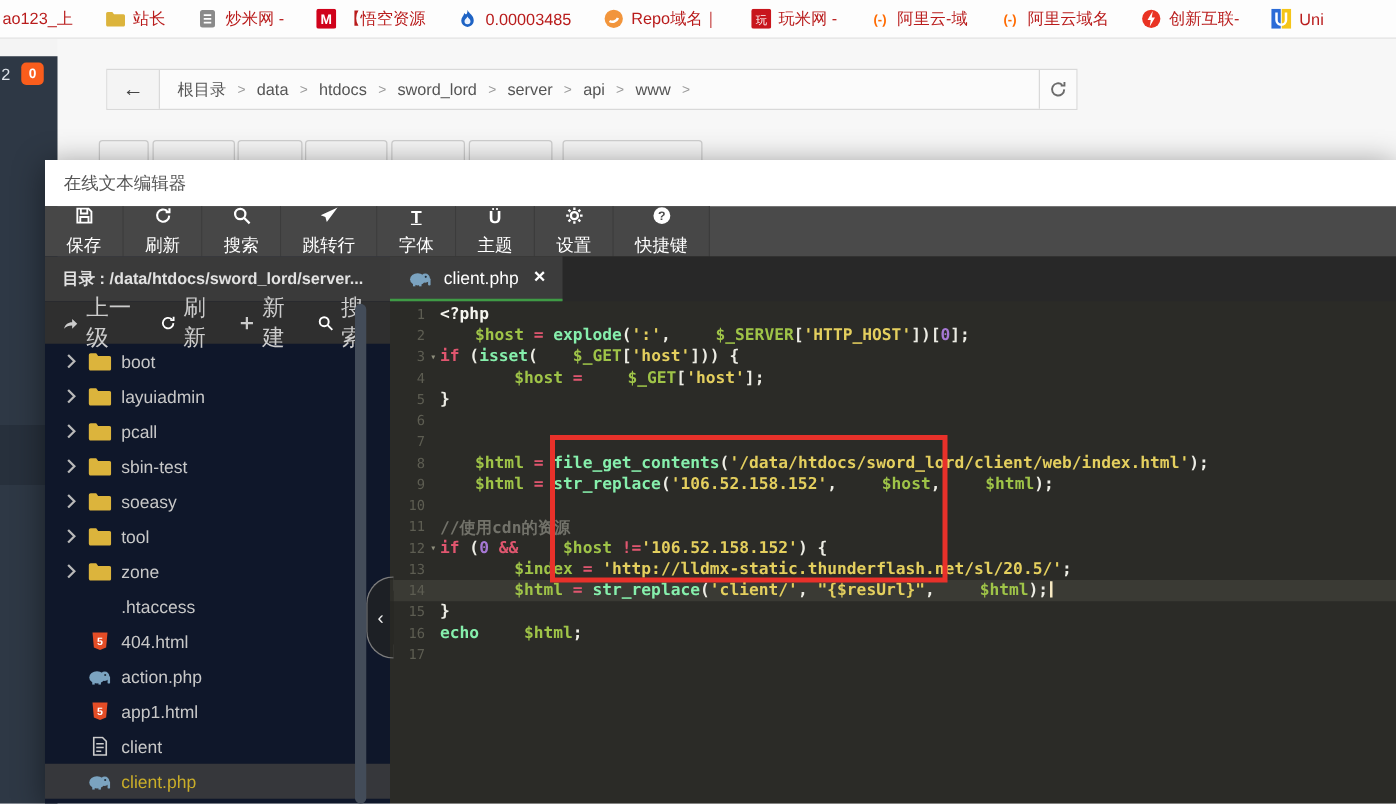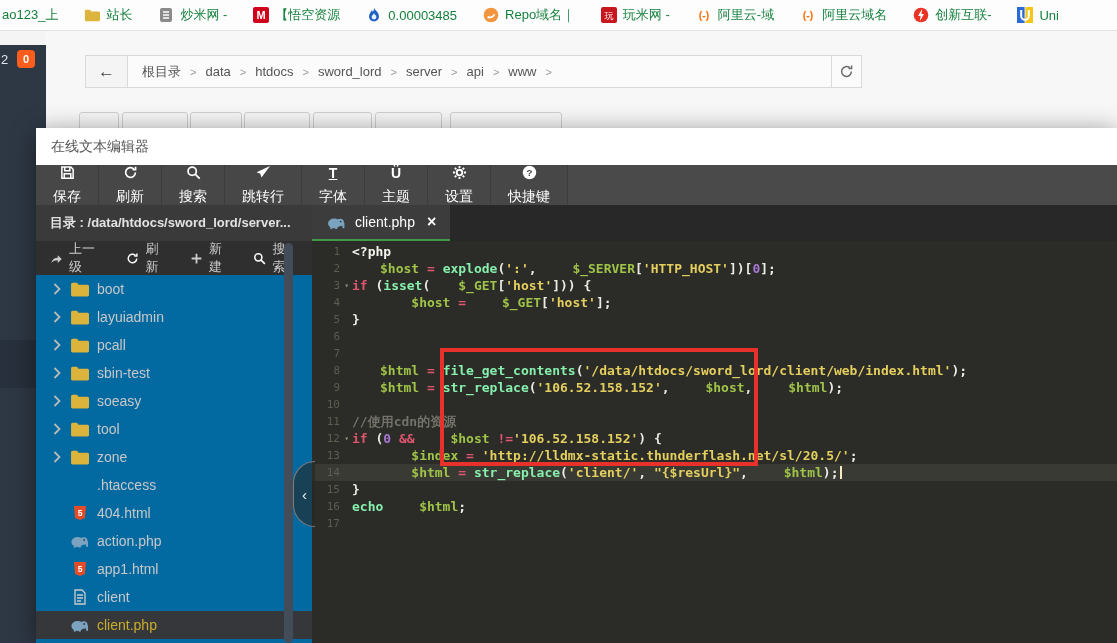--- a/index.html
+++ b/index.html
@@ -2,21 +2,21 @@
 <html><head>
 <meta charset="utf-8">
 <style>
   html,body{margin:0;padding:0;}
   .screen{position:relative;width:1117px;height:643px;background:#f4f4f4;overflow:hidden;
           font-family:"Liberation Sans",sans-serif;}
 
   
   .bookmarks-bar{position:absolute;left:0;top:0;right:0;height:30px;background:#fdfdfd;
                  border-bottom:1px solid #e2e2e2;display:flex;align-items:center;z-index:3;}
-  .bm{display:flex;align-items:center;gap:6px;padding:0 13px;font-size:13px;color:#15803d;
+  .bm{display:flex;align-items:center;gap:6px;padding:0 13px;font-size:13px;color:#b91c1c;
       white-space:nowrap;cursor:pointer;justify-content:flex-end;}
   .bm:first-child{padding-left:2px;}
   .bicon{width:16px;height:16px;display:inline-flex;flex-shrink:0;}
   .bicon svg{width:100%;height:100%;}
 
   
   .page-bg{position:absolute;left:46px;top:30px;right:0;bottom:0;background:#f7f7f7;}
   .breadcrumb-bar{position:absolute;left:85px;top:55px;width:777px;height:33px;background:#fbfbfb;
                   border:1px solid #d9d9d9;display:flex;align-items:center;box-sizing:border-box;z-index:4;}
   .bc-back{width:42px;height:100%;border:none;border-right:1px solid #d9d9d9;background:#f4f4f4;
@@ -46,25 +46,25 @@
   .tool-btn{display:flex;align-items:center;gap:8px;padding:0 17px;color:#fff;font-size:14px;
             background:#474747;border:none;border-right:1px solid #3c3c3c;cursor:pointer;font-family:inherit;flex-direction:column;}
   .tool-btn.emph{background:#242424;}
   .ticon{width:15px;height:15px;display:inline-flex;align-items:center;justify-content:center;flex-shrink:0;}
   .ticon svg{width:100%;height:100%;}
   .tglyph{font-size:14px;font-weight:bold;color:#fff;font-style:normal;}
 
   .modal-body{flex:1;display:flex;position:relative;min-height:0;}
 
   
-  .tree-panel{width:276px;background:#0369a1;position:relative;flex-shrink:0;}
+  .tree-panel{width:276px;background:#0f172a;position:relative;flex-shrink:0;}
   .tree-header{height:36px;background:#3a3a3a;color:#e2e2e2;font-size:13px;display:flex;align-items:center;
                padding:0 14px;white-space:nowrap;overflow:hidden;font-weight:bold;}
   .tree-actions{height:34px;background:#2f2f2f;display:flex;align-items:center;gap:19px;padding:0 14px;
-                color:#ccc;font-size:13px;}
+                color:#ccc;font-size:18px;}
   .ta-item{display:flex;align-items:center;gap:6px;cursor:pointer;}
   .ta-item .ticon{width:13px;height:13px;}
   .tree-list{position:absolute;top:70px;left:0;right:0;bottom:0;overflow:hidden;}
   .tree-row{height:28px;display:flex;align-items:center;padding-left:16px;color:#c8c8c8;font-size:14px;cursor:pointer;}
   .tree-row .chev{width:10px;height:12px;display:inline-flex;flex-shrink:0;}
   .tree-row .chev svg{width:100%;height:100%;}
   .tree-row .ficon{width:19px;height:16px;display:inline-flex;margin-left:8px;flex-shrink:0;justify-content:center;}
   .tree-row .ficon svg{height:100%;}
   .tree-row .fname{margin-left:8px;white-space:nowrap;}
   .tree-row.active{background:#36373b;color:#c9ad29;}

